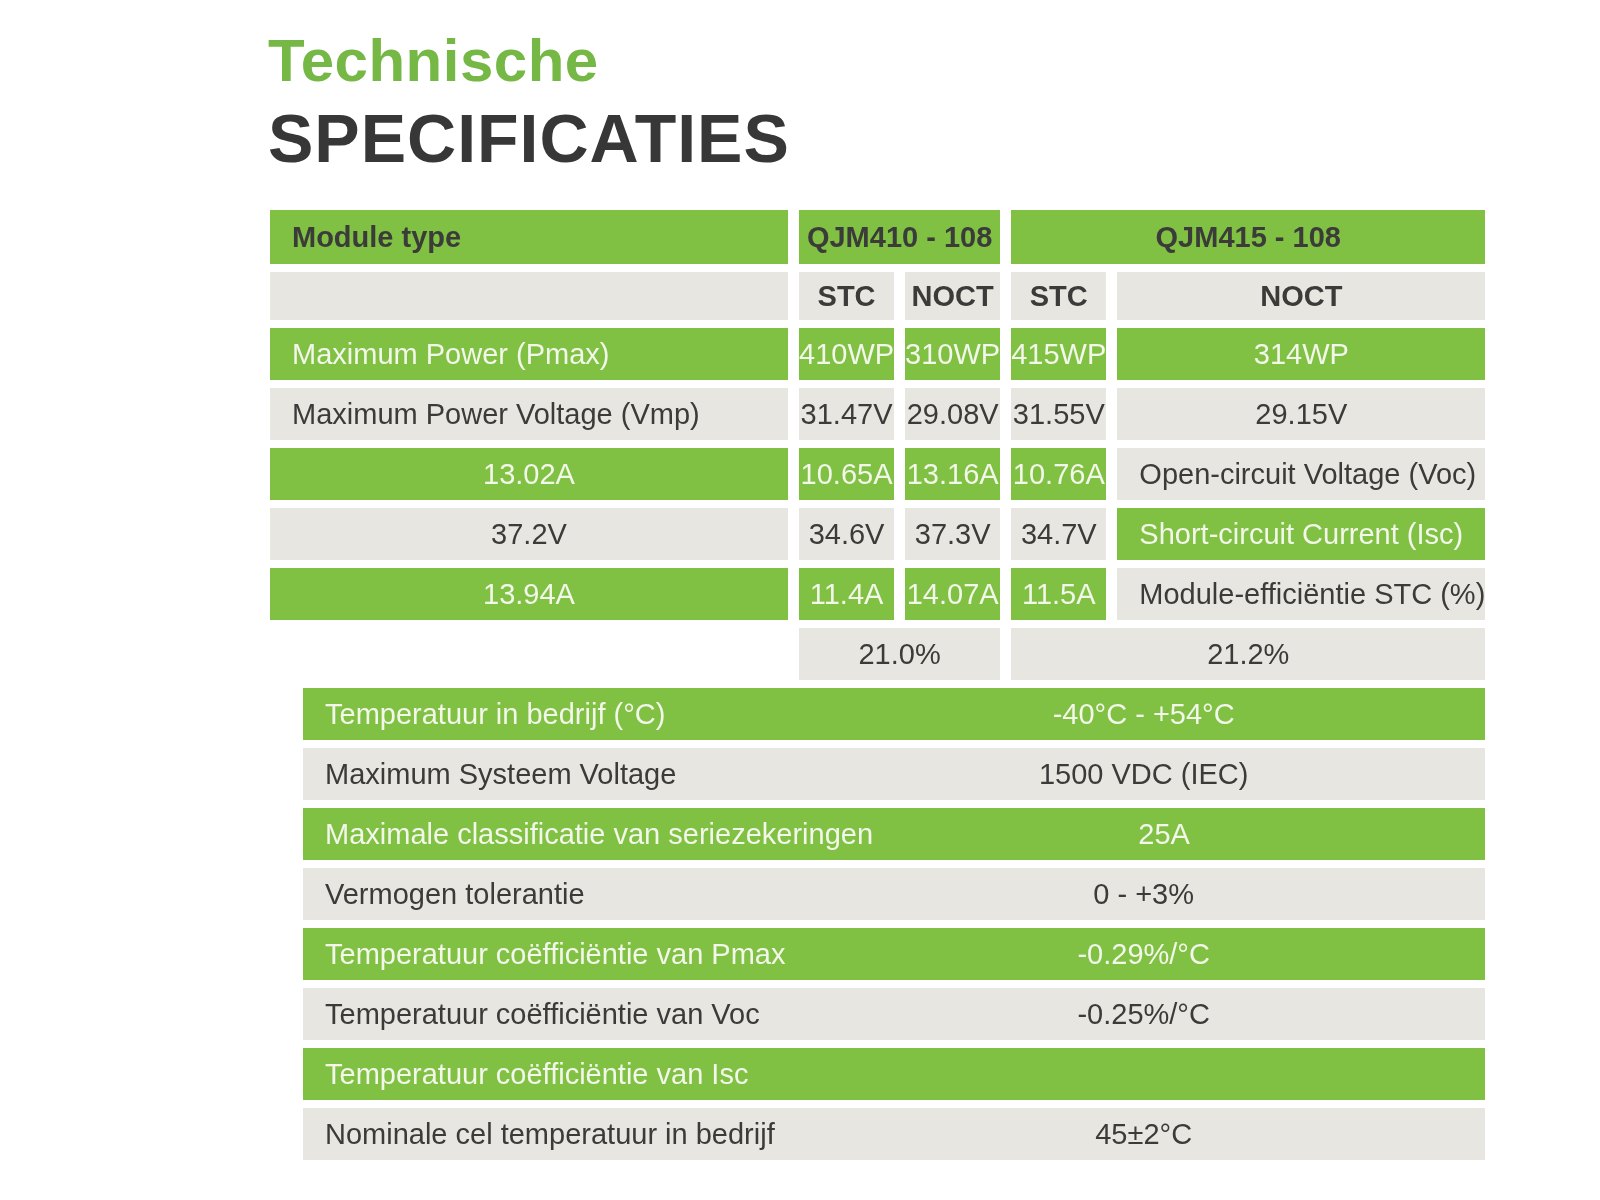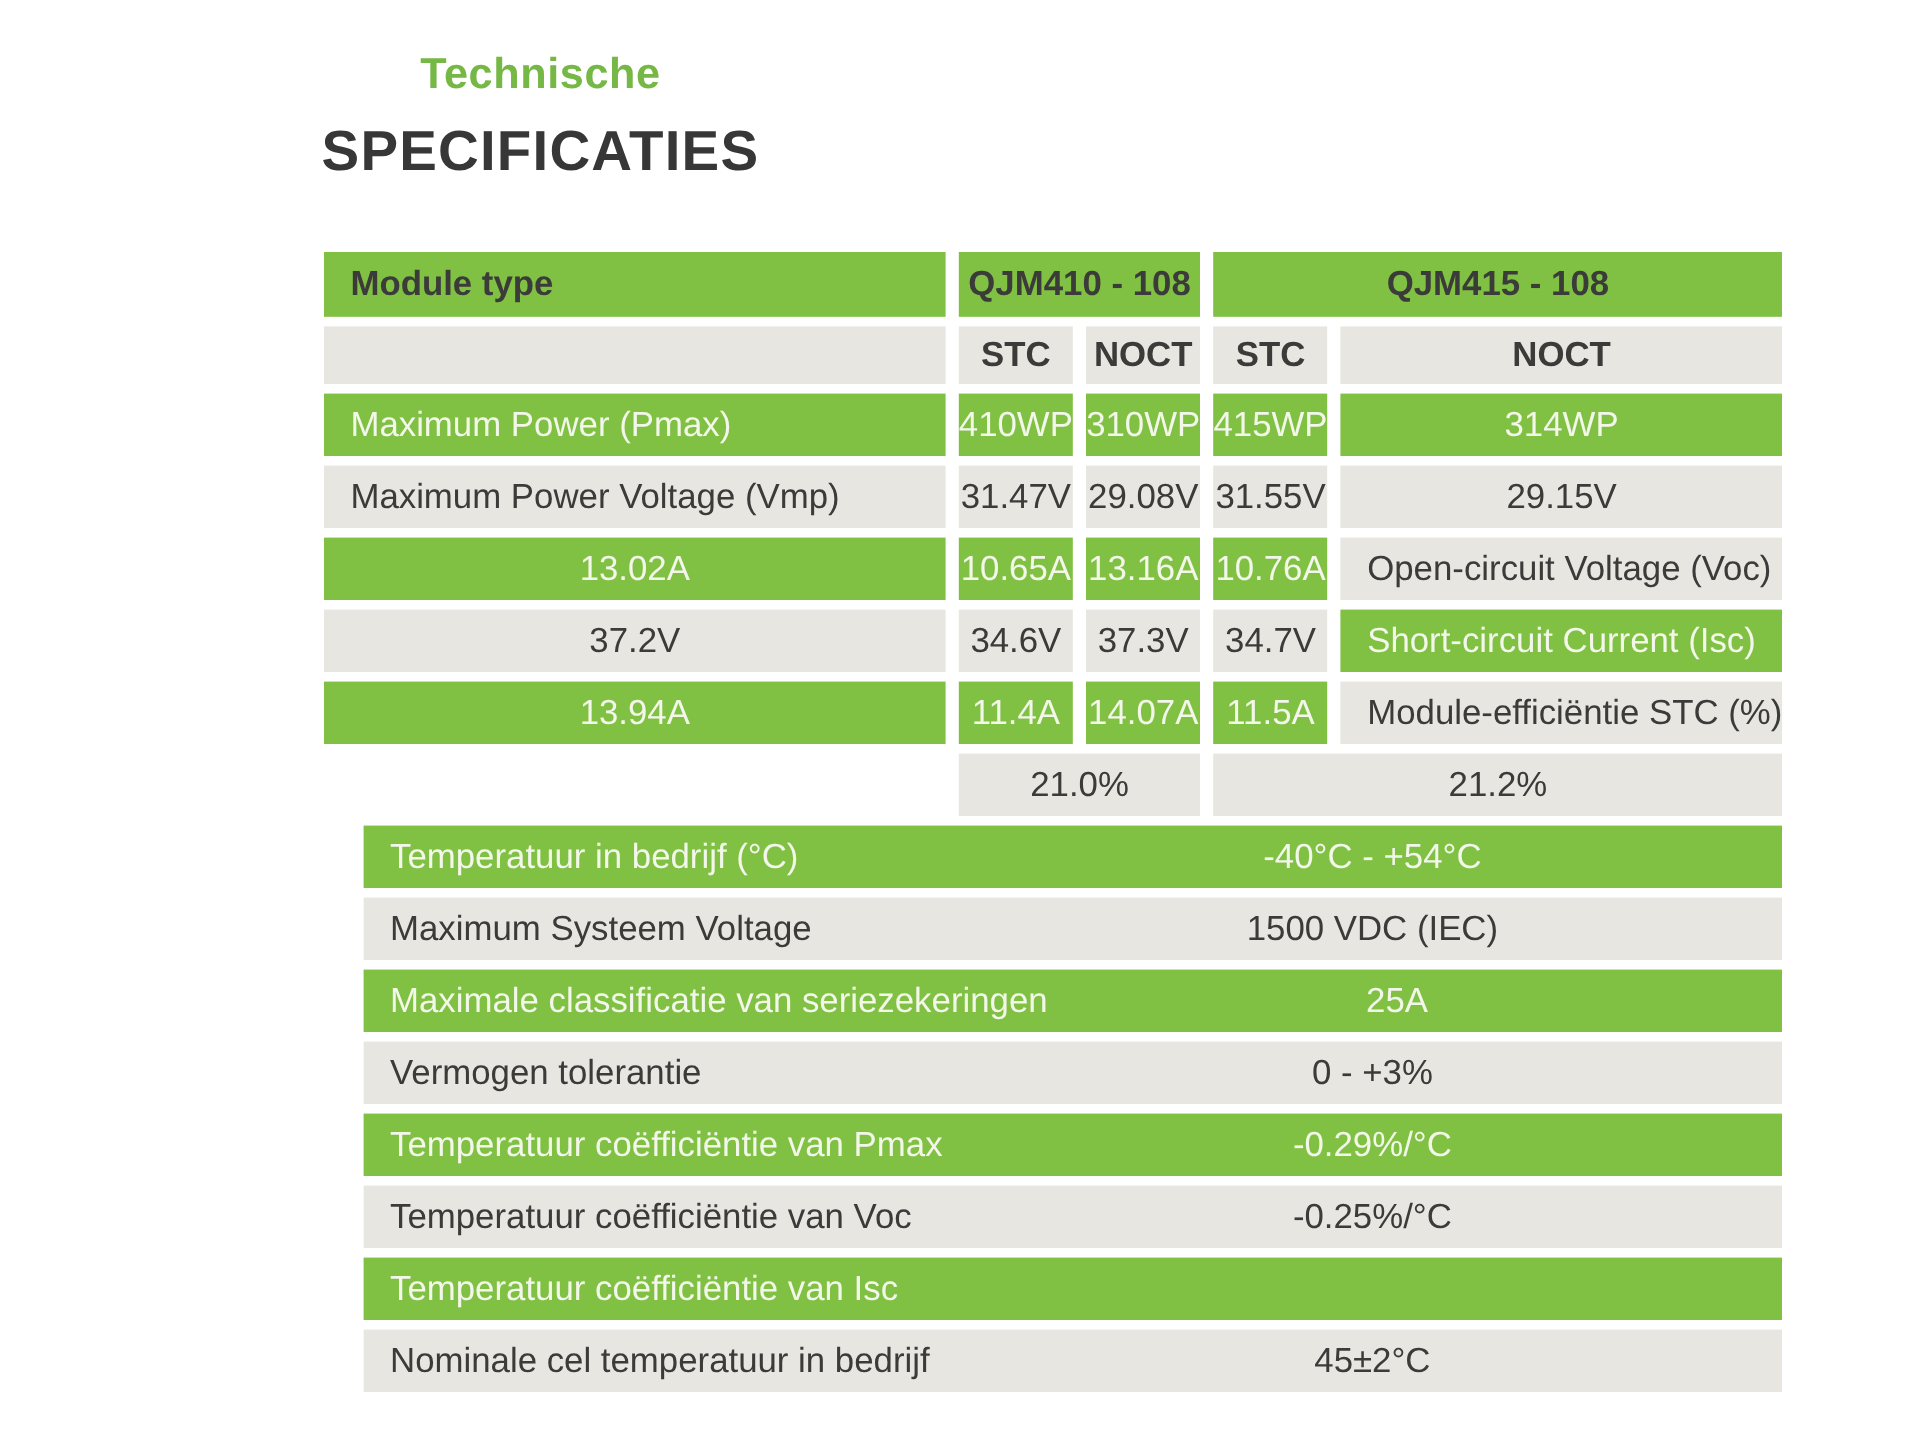--- a/index.html
+++ b/index.html
@@ -16,32 +16,31 @@
     font-family: "Liberation Sans", sans-serif;
     overflow: hidden;
     position: relative;
   }
   .title-block {
     position: absolute;
     left: 268px;
     top: 30px;
   }
   .title-line1 {
-    font-size: 36px;
+    font-size: 60px;
     font-weight: 700;
     line-height: 62px;
     color: var(--title-green);
     letter-spacing: 0.5px;
-    text-align: center;
   }
   .title-line2 {
-    font-size: 47px;
+    font-size: 68px;
     font-weight: 700;
     line-height: 60px;
-    margin-top: 4px;
+    margin-top: 16px;
     color: #373737;
     letter-spacing: 1px;
   }
   .spec-table {
     position: absolute;
     left: 270px;
     top: 210px;
     width: 942px;
     display: grid;
     grid-template-columns: 518px repeat(4, 1fr);

